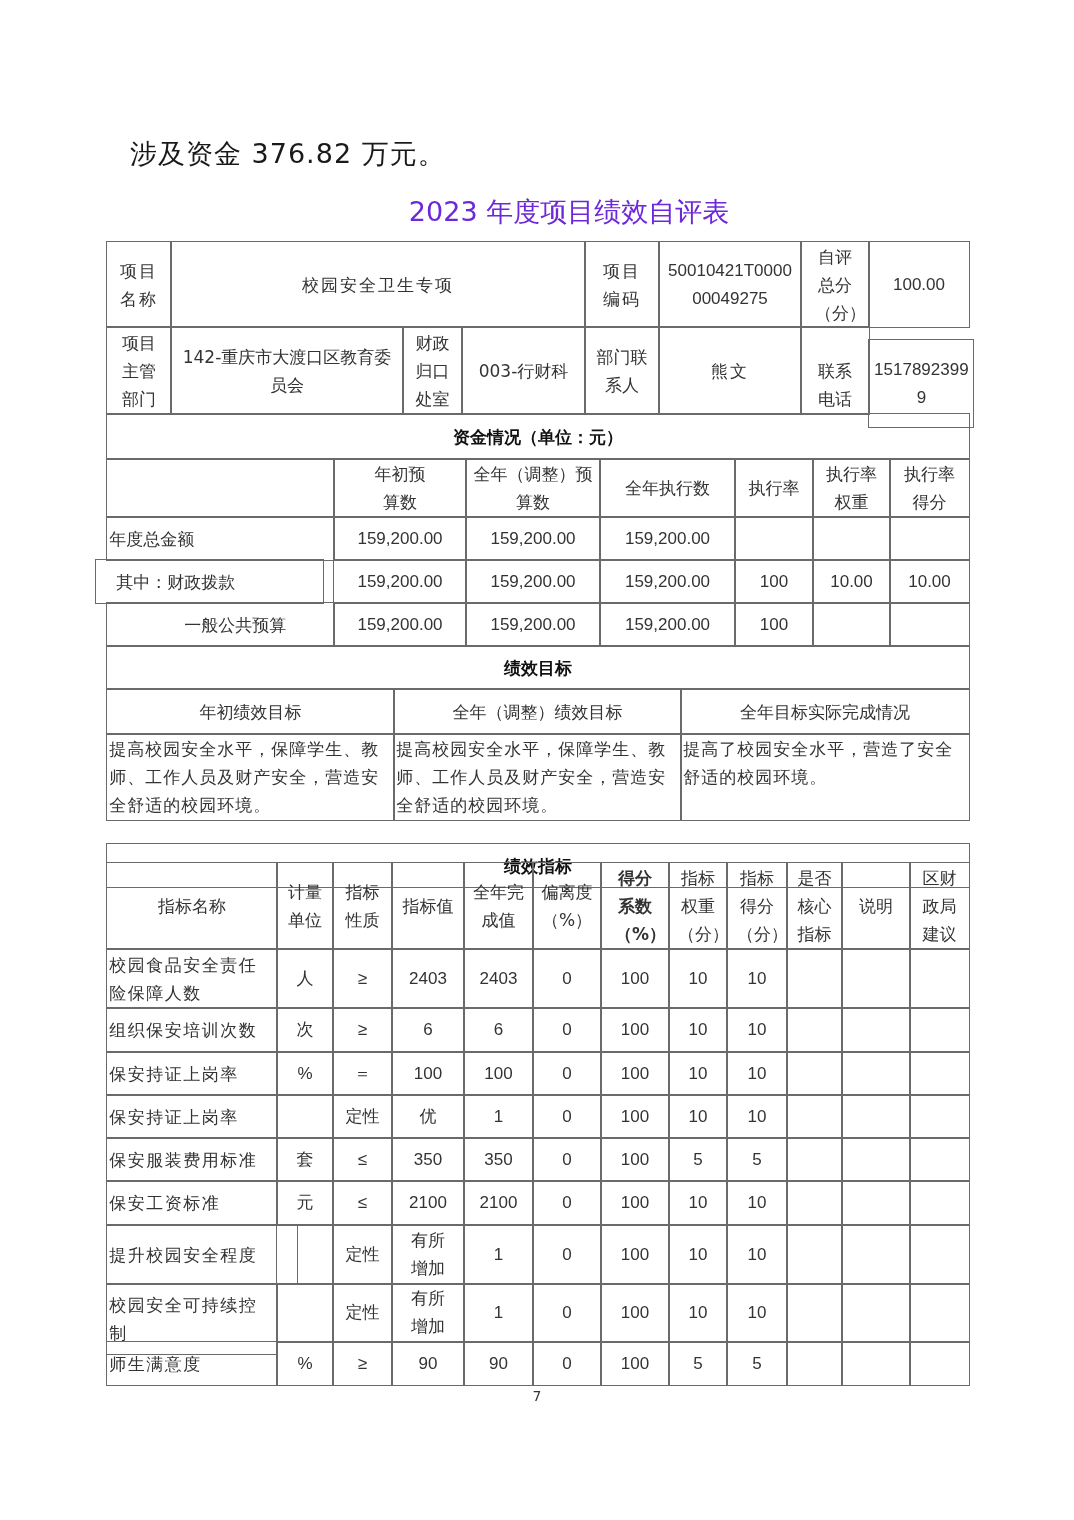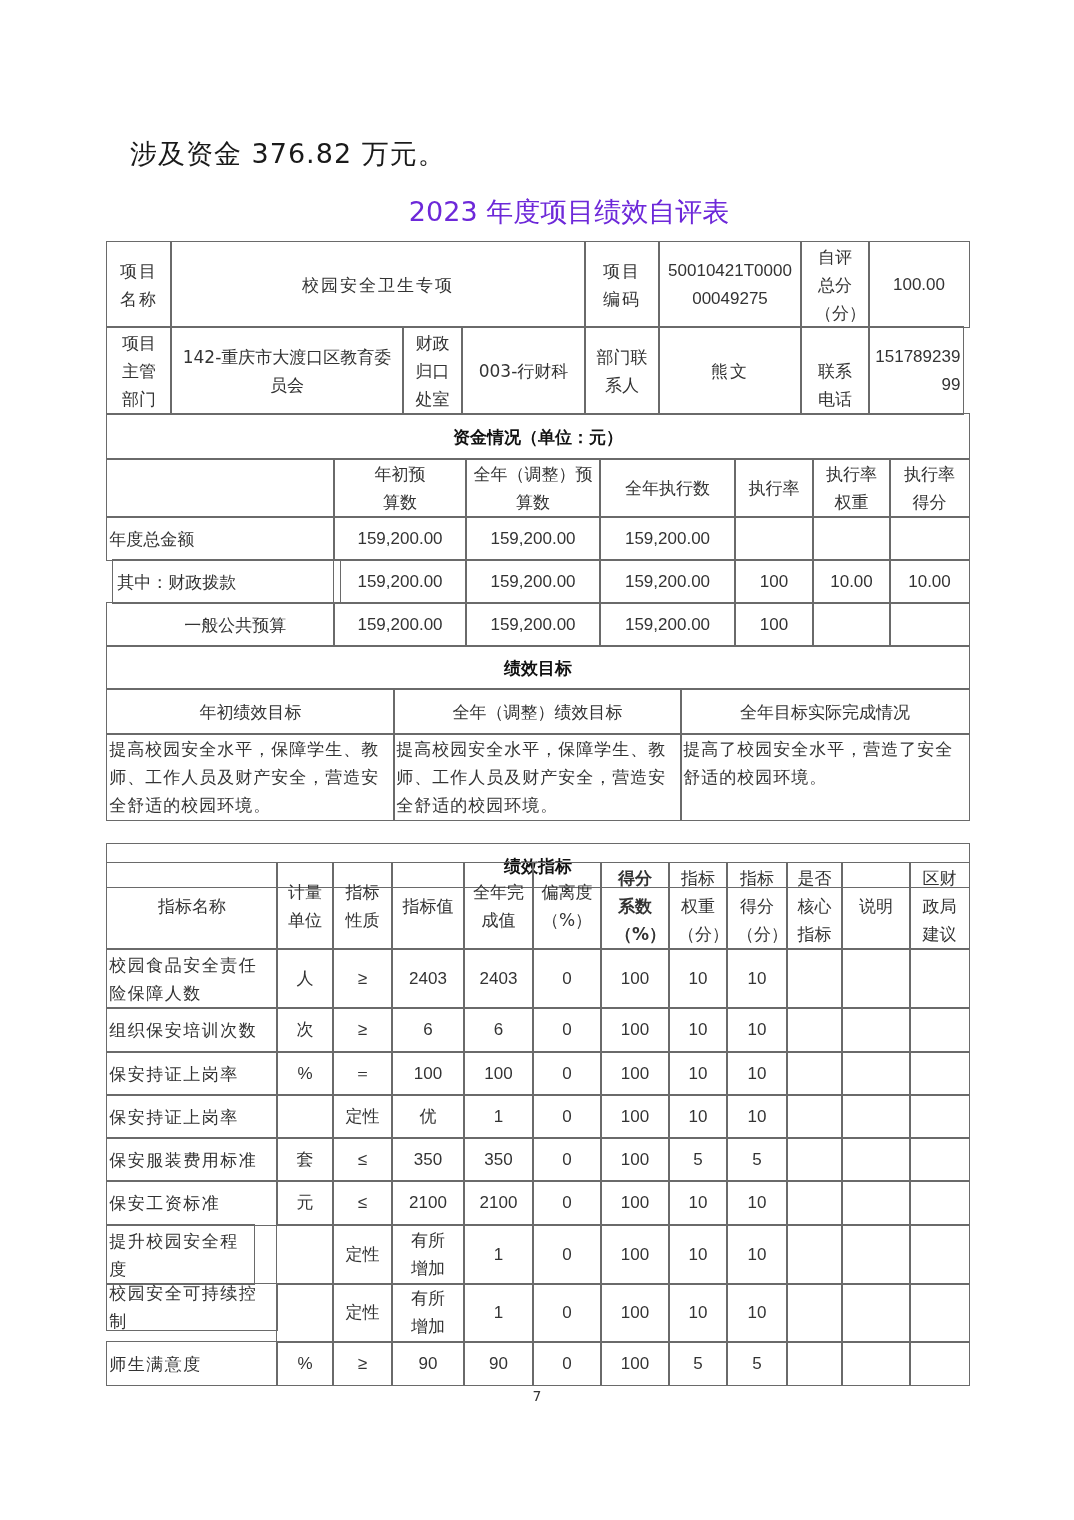--- a/index.html
+++ b/index.html
@@ -57,21 +57,21 @@
     </div>
     <div class="c" style="left: 585px; top: 327px; width: 75.3px; height: 88.3px;">
       <span style="max-width: 60px;">部门联系人</span>
     </div>
     <div class="c sp" style="left: 659px; top: 327px; width: 143.3px; height: 88.3px;">
       <span>熊文</span>
     </div>
     <div class="c" style="left: 801px; top: 327px; width: 69.3px; height: 88.3px;">
       <span style="max-width: 40px; margin-top: 28px;">联系电话</span>
     </div>
-    <div class="c num" style="left: 869px; top: 327px; width: 96px; height: 88.3px; word-break: break-all; text-align: right;">
+    <div class="c num" style="left: 869px; top: 340px; width: 106px; height: 88.3px; word-break: break-all;">
       <span style="max-width: 95px;">15178923999</span>
     </div>
     <div class="c b" style="left: 107px; top: 414px; width: 863.3px; height: 46.3px;">
       <span>资金情况（单位：元）</span>
     </div>
     <div class="c" style="left: 107px; top: 459px; width: 228.3px; height: 59.3px;">
       <span></span>
     </div>
     <div class="c" style="left: 334px; top: 459px; width: 133.3px; height: 59.3px;">
       <span style="max-width: 60px;">年初预算数</span>
@@ -105,21 +105,21 @@
     </div>
     <div class="c num" style="left: 735px; top: 517px; width: 79.3px; height: 44.3px;">
       <span></span>
     </div>
     <div class="c num" style="left: 813px; top: 517px; width: 78.3px; height: 44.3px;">
       <span></span>
     </div>
     <div class="c num" style="left: 890px; top: 517px; width: 80.3px; height: 44.3px;">
       <span></span>
     </div>
-    <div class="c l" style="left: 113px; top: 560px; width: 228.3px; height: 44.3px; padding-left: 4px;">
+    <div class="c l" style="left: 96px; top: 560px; width: 228.3px; height: 44.3px; padding-left: 20px;">
       <span>其中：财政拨款</span>
     </div>
     <div class="c num" style="left: 334px; top: 560px; width: 133.3px; height: 44.3px;">
       <span>159,200.00</span>
     </div>
     <div class="c num" style="left: 466px; top: 560px; width: 135.3px; height: 44.3px;">
       <span>159,200.00</span>
     </div>
     <div class="c num" style="left: 600px; top: 560px; width: 136.3px; height: 44.3px;">
       <span>159,200.00</span>
@@ -423,21 +423,21 @@
     </div>
     <div class="c num" style="left: 787px; top: 1181px; width: 56.3px; height: 45.3px;">
       <span></span>
     </div>
     <div class="c num" style="left: 842px; top: 1181px; width: 69.3px; height: 45.3px;">
       <span></span>
     </div>
     <div class="c num" style="left: 910px; top: 1181px; width: 60.3px; height: 45.3px;">
       <span></span>
     </div>
-    <div class="c l" style="left: 107px; top: 1225px; width: 149px; height: 60.3px;">
+    <div class="c l" style="left: 107px; top: 1225px; width: 192px; height: 60.3px; text-align: right;">
       <span style="max-width: 165px; letter-spacing: 1.5px;">提升校园安全程度</span>
     </div>
     <div class="c num" style="left: 277px; top: 1225px; width: 57.3px; height: 60.3px;">
       <span></span>
     </div>
     <div class="c num" style="left: 333px; top: 1225px; width: 60.3px; height: 60.3px;">
       <span>定性</span>
     </div>
     <div class="c num" style="left: 392px; top: 1225px; width: 73.3px; height: 60.3px;">
       <span style="max-width: 50px;">有所增加</span>
@@ -459,21 +459,21 @@
     </div>
     <div class="c num" style="left: 787px; top: 1225px; width: 56.3px; height: 60.3px;">
       <span></span>
     </div>
     <div class="c num" style="left: 842px; top: 1225px; width: 69.3px; height: 60.3px;">
       <span></span>
     </div>
     <div class="c num" style="left: 910px; top: 1225px; width: 60.3px; height: 60.3px;">
       <span></span>
     </div>
-    <div class="c l" style="left: 107px; top: 1284px; width: 171.3px; height: 48px;">
+    <div class="c l" style="left: 107px; top: 1284px; width: 171.3px; height: 72px;">
       <span style="max-width: 165px; letter-spacing: 1.5px;">校园安全可持续控制</span>
     </div>
     <div class="c num" style="left: 277px; top: 1284px; width: 57.3px; height: 59.3px;">
       <span></span>
     </div>
     <div class="c num" style="left: 333px; top: 1284px; width: 60.3px; height: 59.3px;">
       <span>定性</span>
     </div>
     <div class="c num" style="left: 392px; top: 1284px; width: 73.3px; height: 59.3px;">
       <span style="max-width: 50px;">有所增加</span>

